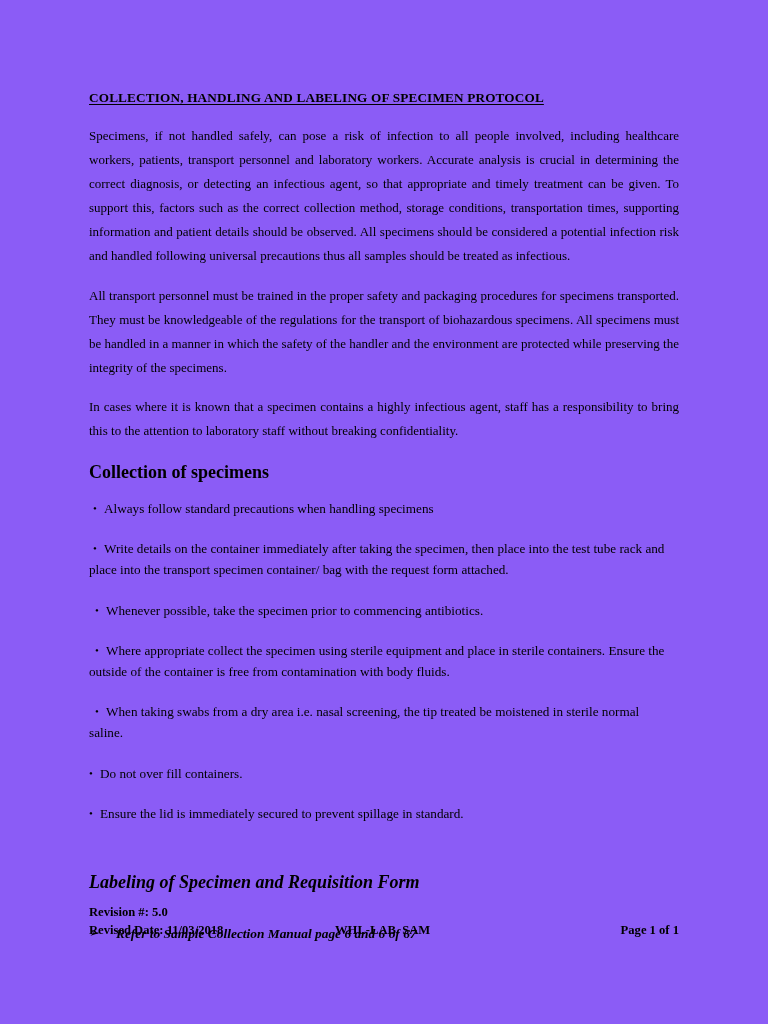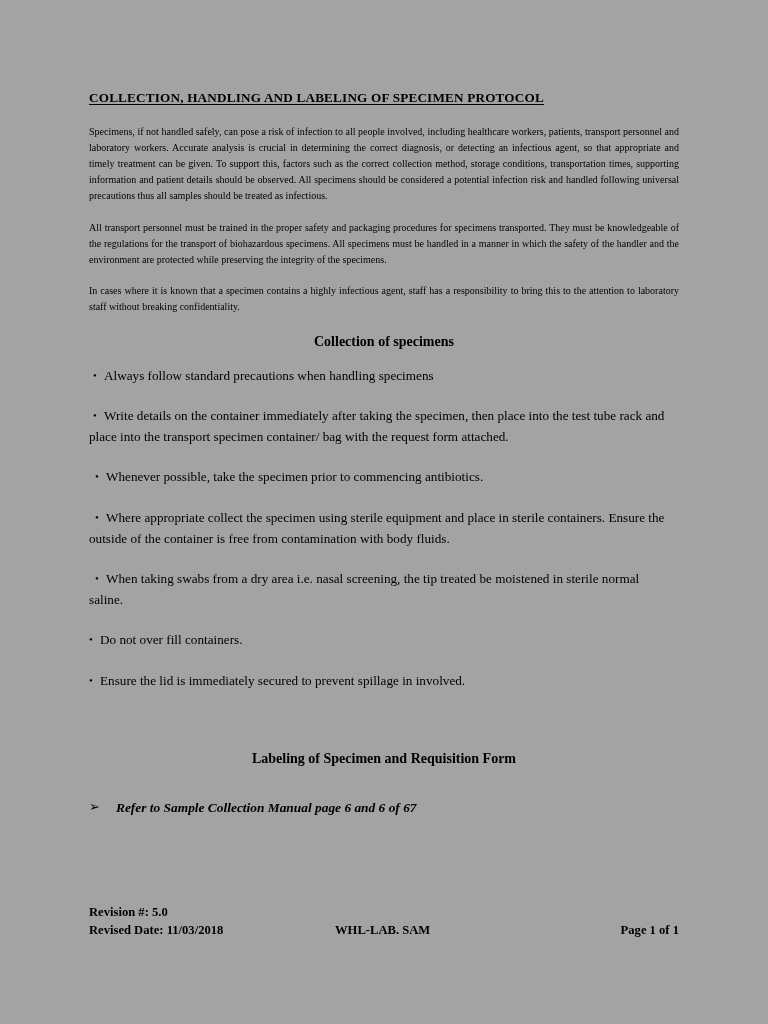--- a/index.html
+++ b/index.html
@@ -13,21 +13,21 @@
     height: 1024px;
     overflow: hidden;
     font-family: "Liberation Serif", "DejaVu Serif", serif;
     color: #000000;
     -webkit-font-smoothing: antialiased;
   }
   .page {
     position: relative;
     width: 768px;
     height: 1024px;
-    background: #a3a3a3;
+    background: #8b5cf6;
     box-sizing: border-box;
   }
   .content {
     position: absolute;
     left: 89px;
     top: 90px;
     width: 590px;
   }
 
   
@@ -37,41 +37,42 @@
     letter-spacing: 0.18px;
     text-decoration: underline;
     text-underline-offset: 2px;
     margin: 0 0 17px 0;
     line-height: 1.25;
     white-space: nowrap;
   }
 
   
   p.body-para {
-    font-size: 10px;
-    line-height: 16px;
+    font-size: 13px;
+    line-height: 24px;
     text-align: justify;
     margin: 0 0 16px 0;
     hyphens: none;
   }
   p.body-para.tight {
     margin-bottom: 15px;
   }
 
   
   h2.section-heading {
-    font-size: 14px;
+    font-size: 18px;
     font-weight: bold;
     margin: 18px 0 14px 0;
     line-height: 1.3;
-    text-align: center;
+    text-align: left;
   }
   h2.section-heading.labeling {
-    margin-top: 59px;
+    margin-top: 47px;
     margin-bottom: 13px;
+    font-style: italic;
   }
 
   
   .bullets {
     margin: 0;
     padding: 0;
     list-style: none;
   }
   .bullets li {
     font-size: 13.2px;
@@ -182,21 +183,21 @@
       <li class="wide">
         <span class="bullet-mark">•</span><span class="bullet-text">Where appropriate collect the specimen using sterile equipment and place in sterile containers. Ensure the outside of the container is free from contamination with body fluids.</span>
       </li>
       <li class="wide">
         <span class="bullet-mark">•</span><span class="bullet-text">When taking swabs from a dry area i.e. nasal screening, the tip treated be moistened in sterile normal saline.</span>
       </li>
       <li class="flush">
         <span class="bullet-mark">•</span><span class="bullet-text">Do not over fill containers.</span>
       </li>
       <li class="flush last-item">
-        <span class="bullet-mark">•</span><span class="bullet-text">Ensure the lid is immediately secured to prevent spillage in involved.</span>
+        <span class="bullet-mark">•</span><span class="bullet-text">Ensure the lid is immediately secured to prevent spillage in standard.</span>
       </li>
     </ul>
 
     <h2 class="section-heading labeling">Labeling of Specimen and Requisition Form</h2>
 
 
     <p class="arrow-ref">
       <span class="arrow-mark">➢</span><span>Refer to Sample Collection Manual page 6 and 6 of 67</span>
     </p>
 

